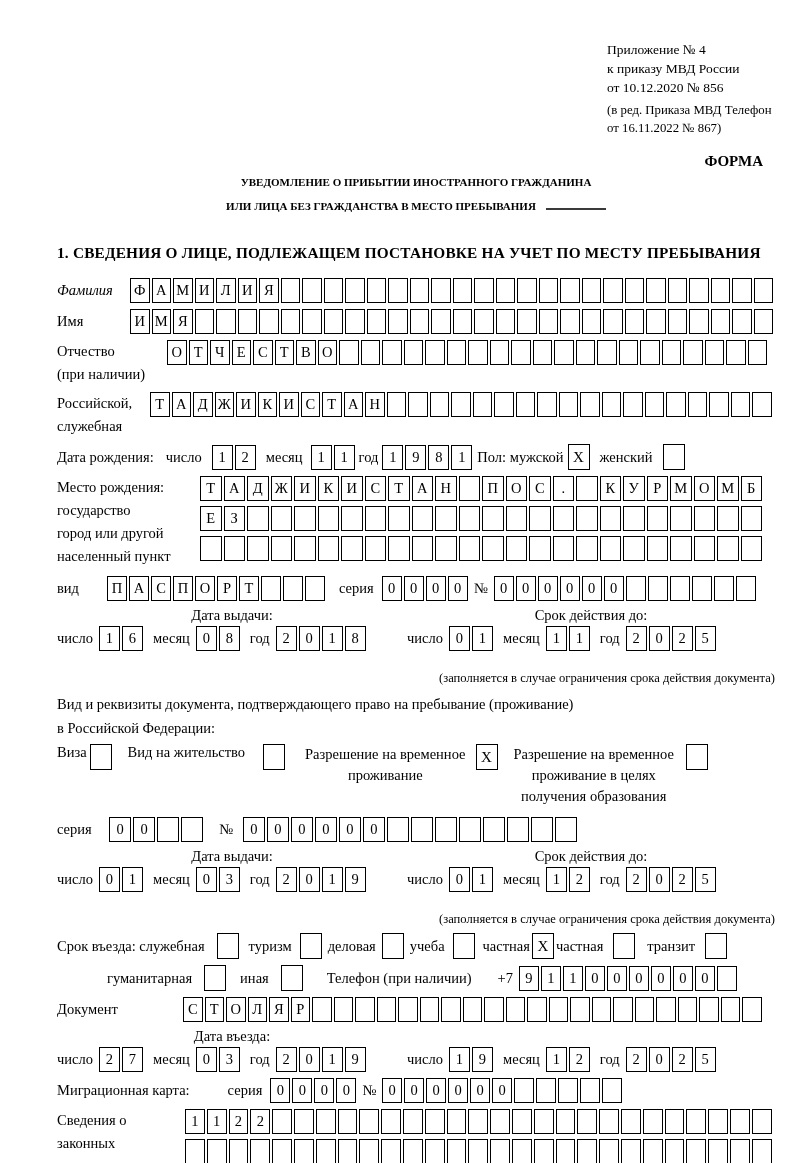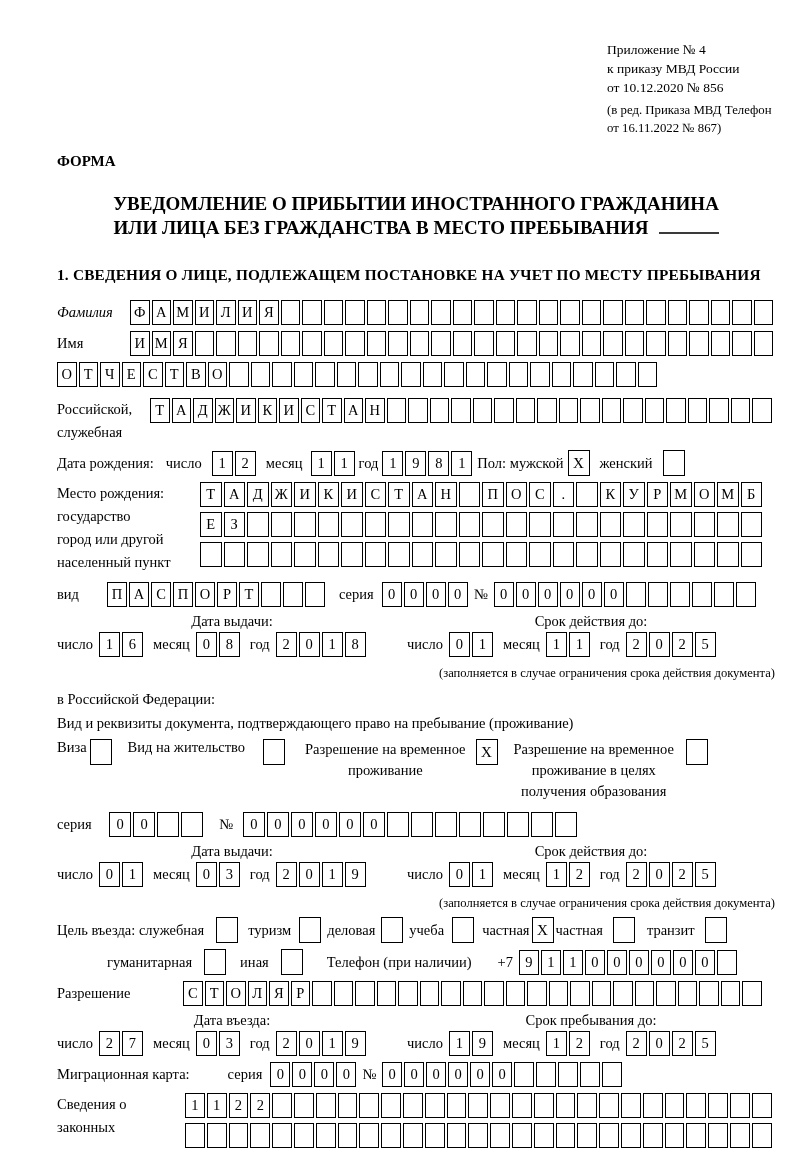--- a/index.html
+++ b/index.html
@@ -1,23 +1,23 @@
 <!DOCTYPE html>
 <html lang="ru"><head>
 <meta charset="utf-8">
 <style>
   html,body{margin:0;padding:0;background:#fff;color:#000;}
   body{width:800px;min-height:1163px;font-family:"Liberation Serif","DejaVu Serif",serif;}
   .page{box-sizing:border-box;width:800px;min-height:1163px;padding:40px 25px 20px 57px;}
   
   .refblock{width:168px;margin-left:auto;margin-right:0;font-size:13.5px;line-height:19px;}
   .refblock .small{font-size:12.8px;line-height:18px;display:block;margin-top:4px;}
-  .form-label{text-align:left;margin:16px 12px 0 0;font-weight:bold;font-size:15px;}
+  .form-label{text-align:right;margin:16px 12px 0 0;font-weight:bold;font-size:15px;}
   
-  .title{margin-top:22px;text-align:center;font-weight:bold;font-size:19px;line-height:24px;white-space:nowrap;}
+  .title{text-align:center;font-weight:bold;font-size:11px;line-height:24px;white-space:nowrap;}
   .title-underline{display:inline-block;width:60px;border-bottom:2px solid #3a3a3a;height:14px;margin-left:10px;}
   .section-title{margin-top:26px;font-weight:bold;font-size:15.3px;white-space:nowrap;letter-spacing:0.2px;}
   
   #form-root{margin-top:16px;}
   .row{display:flex;align-items:center;margin-bottom:6px;white-space:nowrap;}
   .row.opts{align-items:flex-start;margin-top:4px;margin-bottom:10px;}
   .lbl{font-size:14.5px;flex:none;}
   .gap{display:inline-block;flex:none;}
   .cells{display:inline-flex;flex:none;}
   .cell{display:inline-flex;flex:none;box-sizing:border-box;height:25px;border:1.6px solid #000;
@@ -33,21 +33,21 @@
   .ml-cellrow{margin-bottom:5px;}
   
   .dp{margin-bottom:6px;margin-top:2px;}
   .dp-heads{display:flex;font-size:14.5px;margin-bottom:2px;}
   .dp-h-l{width:350px;text-align:center;flex:none;}
   .dp-h-r{flex:1;text-align:center;}
   .dp-line{display:flex;align-items:center;}
   .dp-col-l{width:350px;display:flex;align-items:center;flex:none;}
   .dp-col-r{display:flex;align-items:center;}
   .dg-lbl{font-size:14.5px;margin-right:6px;flex:none;}
-  .dp-note{font-size:12.6px;text-align:right;margin-top:9px;white-space:nowrap;}
+  .dp-note{font-size:12.6px;text-align:right;margin-top:20px;white-space:nowrap;}
   
   .center-h{text-align:center;font-weight:bold;font-size:14.5px;margin:2px 0 6px 0;}
   .para{font-size:14.5px;line-height:24px;margin-bottom:2px;}
   [data-name="identity-doc-header"]{margin-top:4px;}
   [data-name="residence-doc-intro"]{margin-top:2px;}
 </style>
 </head>
 <body>
 
 <div class="page" data-name="notification-form-page">
@@ -134,20 +134,24 @@
           <span class="cell" data-name="given-name-cells-23" style="width: 19.5px;"></span>
           <span class="cell" data-name="given-name-cells-24" style="width: 19.5px;"></span>
           <span class="cell" data-name="given-name-cells-25" style="width: 19.5px;"></span>
           <span class="cell" data-name="given-name-cells-26" style="width: 19.5px;"></span>
           <span class="cell" data-name="given-name-cells-27" style="width: 19.5px;"></span>
           <span class="cell" data-name="given-name-cells-28" style="width: 19.5px;"></span>
           <span class="cell" data-name="given-name-cells-29" style="width: 19.5px;"></span>
         </span>
       </div>
       <div class="ml" data-name="patronymic-row">
+        <div class="ml-label" data-name="patronymic-row-label" style="width: 110px;">
+          <div class="ml-line">Отчество</div>
+          <div class="ml-line">(при наличии)</div>
+        </div>
         <div class="ml-rows">
           <div class="ml-cellrow"><span class="cells" data-name="patronymic-cells">
               <span class="cell" data-name="patronymic-cells-0" style="width: 19.5px;">О</span>
               <span class="cell" data-name="patronymic-cells-1" style="width: 19.5px;">Т</span>
               <span class="cell" data-name="patronymic-cells-2" style="width: 19.5px;">Ч</span>
               <span class="cell" data-name="patronymic-cells-3" style="width: 19.5px;">Е</span>
               <span class="cell" data-name="patronymic-cells-4" style="width: 19.5px;">С</span>
               <span class="cell" data-name="patronymic-cells-5" style="width: 19.5px;">Т</span>
               <span class="cell" data-name="patronymic-cells-6" style="width: 19.5px;">В</span>
               <span class="cell" data-name="patronymic-cells-7" style="width: 19.5px;">О</span>
@@ -427,22 +431,22 @@
                 <span class="cell" data-name="doc-dates-right-y-cells-2" style="width: 21px;">2</span>
                 <span class="cell" data-name="doc-dates-right-y-cells-3" style="width: 21px;">5</span>
               </span>
               <span class="gap" style="width: 8px;"></span>
             </span>
           </div>
         </div>
         <div class="dp-note" data-name="doc-dates-note">(заполняется в случае ограничения срока действия документа)</div>
       </div>
       <div class="para" data-name="residence-doc-intro">
+        <div>Вид и реквизиты документа, подтверждающего право на пребывание (проживание)</div>
         <div>в Российской Федерации:</div>
-        <div>Вид и реквизиты документа, подтверждающего право на пребывание (проживание)</div>
       </div>
       <div class="row opts" data-name="residence-doc-options">
         <span class="lbl" data-name="visa-label">Виза</span>
         <span class="gap" style="width: 3px;"></span>
         <span class="chkbox" data-name="visa-checkbox"></span>
         <span class="gap" style="width: 16px;"></span>
         <span class="lbl" data-name="residence-permit-label">Вид на жительство</span>
         <span class="gap" style="width: 18px;"></span>
         <span class="chkbox" data-name="residence-permit-checkbox"></span>
         <span class="gap" style="width: 20px;"></span>
@@ -540,21 +544,21 @@
                 <span class="cell" data-name="residence-dates-right-y-cells-2" style="width: 21px;">2</span>
                 <span class="cell" data-name="residence-dates-right-y-cells-3" style="width: 21px;">5</span>
               </span>
               <span class="gap" style="width: 8px;"></span>
             </span>
           </div>
         </div>
         <div class="dp-note" data-name="residence-dates-note">(заполняется в случае ограничения срока действия документа)</div>
       </div>
       <div class="row" data-name="visit-purpose-row">
-        <span class="lbl" data-name="purpose-official-label">Цель въезда: служебная</span>
+        <span class="lbl" data-name="purpose-official-label">Срок въезда: служебная</span>
         <span class="gap" style="width: 12px;"></span>
         <span class="chkbox" data-name="purpose-official-checkbox"></span>
         <span class="gap" style="width: 10px;"></span>
         <span class="lbl" data-name="purpose-tourism-label">туризм</span>
         <span class="gap" style="width: 8px;"></span>
         <span class="chkbox" data-name="purpose-tourism-checkbox"></span>
         <span class="gap" style="width: 6px;"></span>
         <span class="lbl" data-name="purpose-business-label">деловая</span>
         <span class="gap" style="width: 6px;"></span>
         <span class="chkbox" data-name="purpose-business-checkbox"></span>
@@ -595,21 +599,21 @@
           <span class="cell" data-name="phone-cells-3" style="width: 20px;">0</span>
           <span class="cell" data-name="phone-cells-4" style="width: 20px;">0</span>
           <span class="cell" data-name="phone-cells-5" style="width: 20px;">0</span>
           <span class="cell" data-name="phone-cells-6" style="width: 20px;">0</span>
           <span class="cell" data-name="phone-cells-7" style="width: 20px;">0</span>
           <span class="cell" data-name="phone-cells-8" style="width: 20px;">0</span>
           <span class="cell" data-name="phone-cells-9" style="width: 20px;"></span>
         </span>
       </div>
       <div class="row" data-name="profession-row">
-        <span class="lbl" data-name="profession-label" style="width: 126px;">Разрешение</span>
+        <span class="lbl" data-name="profession-label" style="width: 126px;">Документ</span>
         <span class="cells" data-name="profession-cells">
           <span class="cell" data-name="profession-cells-0" style="width: 19.5px;">С</span>
           <span class="cell" data-name="profession-cells-1" style="width: 19.5px;">Т</span>
           <span class="cell" data-name="profession-cells-2" style="width: 19.5px;">О</span>
           <span class="cell" data-name="profession-cells-3" style="width: 19.5px;">Л</span>
           <span class="cell" data-name="profession-cells-4" style="width: 19.5px;">Я</span>
           <span class="cell" data-name="profession-cells-5" style="width: 19.5px;">Р</span>
           <span class="cell" data-name="profession-cells-6" style="width: 19.5px;"></span>
           <span class="cell" data-name="profession-cells-7" style="width: 19.5px;"></span>
           <span class="cell" data-name="profession-cells-8" style="width: 19.5px;"></span>
@@ -629,21 +633,20 @@
           <span class="cell" data-name="profession-cells-22" style="width: 19.5px;"></span>
           <span class="cell" data-name="profession-cells-23" style="width: 19.5px;"></span>
           <span class="cell" data-name="profession-cells-24" style="width: 19.5px;"></span>
           <span class="cell" data-name="profession-cells-25" style="width: 19.5px;"></span>
           <span class="cell" data-name="profession-cells-26" style="width: 19.5px;"></span>
         </span>
       </div>
       <div class="dp" data-name="entry-dates">
         <div class="dp-heads">
           <span class="dp-h-l" data-name="entry-dates-left-header">Дата въезда:</span>
-          <span class="dp-h-r" data-name="entry-dates-right-header">Срок пребывания до:</span>
         </div>
         <div class="dp-line">
           <div class="dp-col-l">
             <span data-name="entry-dates-left-group" style="display: inline-flex; align-items: center;">
               <span class="dg-lbl" data-name="entry-dates-left-d-label">число</span>
               <span class="cells" data-name="entry-dates-left-d-cells">
                 <span class="cell" data-name="entry-dates-left-d-cells-0" style="width: 21px;">2</span>
                 <span class="cell" data-name="entry-dates-left-d-cells-1" style="width: 21px;">7</span>
               </span>
               <span class="gap" style="width: 8px;"></span>

